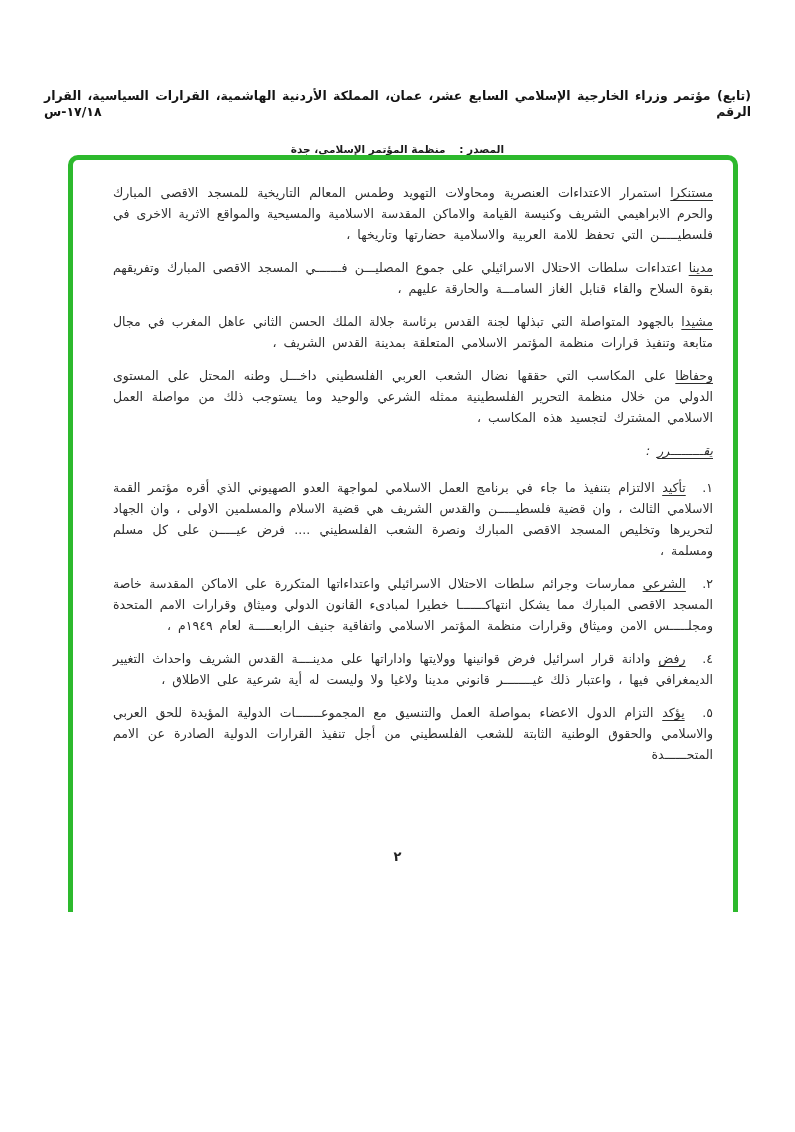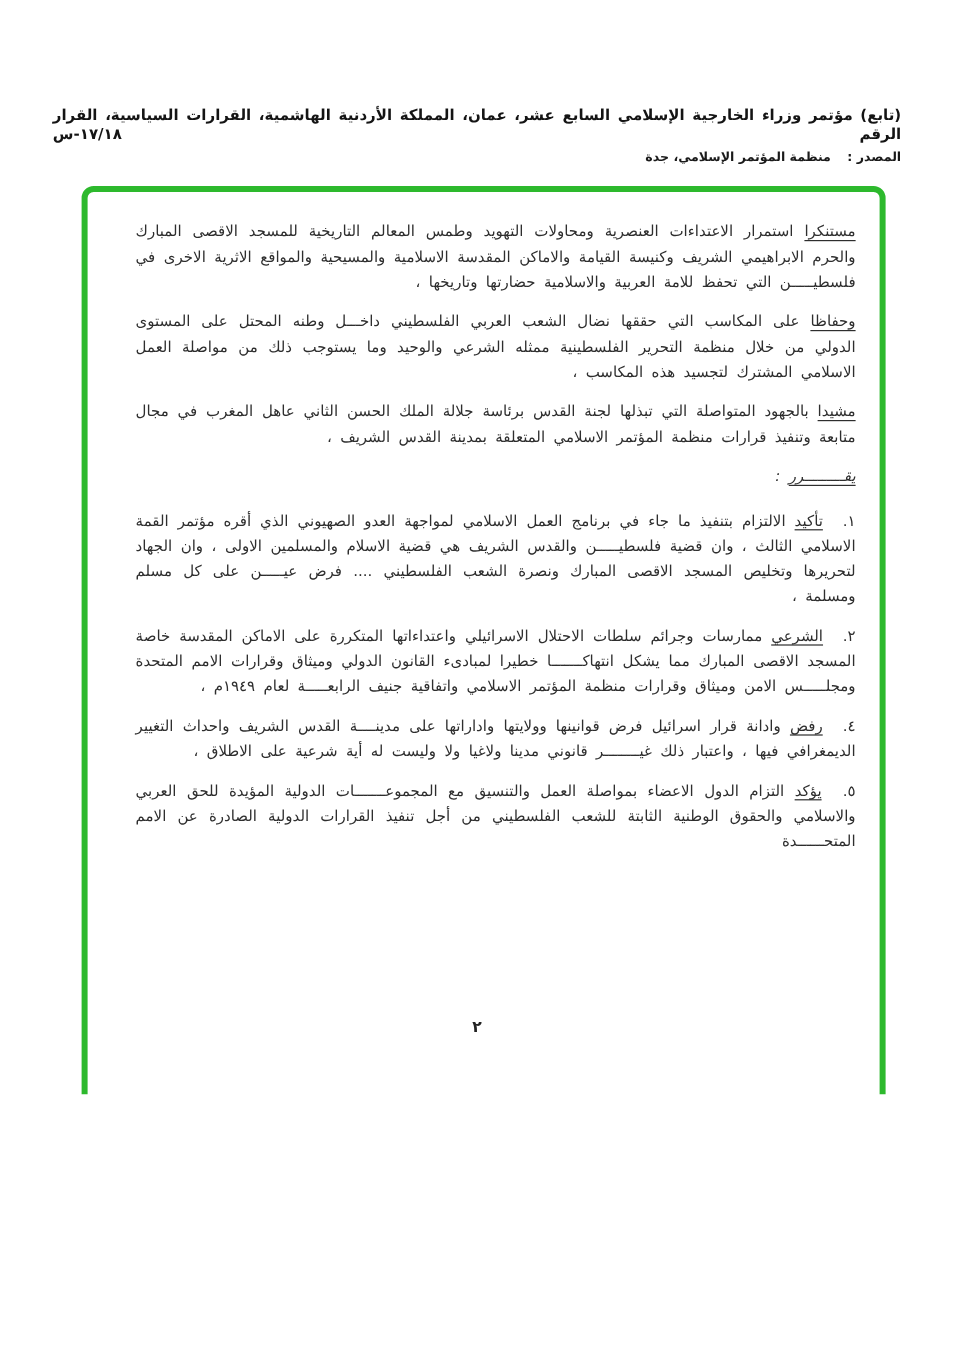--- a/index.html
+++ b/index.html
@@ -23,22 +23,22 @@
   .header-title {
     font-size: 12.5px;
     font-weight: bold;
     color: #141414;
     text-align: justify;
     text-align-last: justify;
     letter-spacing: 0;
     line-height: 16px;
   }
   .source-line {
-    margin-top: 5px;
-    text-align: right;
+    margin-top: 23px;
+    text-align: center;
     font-size: 10.5px;
     font-weight: bold;
     color: #1a1a1a;
   }
   .source-line .src-label { margin-left: 10px; }
   .green-box {
     position: absolute;
     top: 155px;
     left: 68px;
     width: 670px;
@@ -93,29 +93,33 @@
   </div>
 
   <div class="green-box">
     <div class="body-text">
 
       <p class="para">
         <span class="lead">مستنكرا</span>
         <span>استمرار الاعتداءات العنصرية ومحاولات التهويد وطمس المعالم التاريخية للمسجد الاقصى المبارك والحرم الابراهيمي الشريف وكنيسة القيامة والاماكن المقدسة الاسلامية والمسيحية والمواقع الاثرية الاخرى في فلسطيـــــن التي تحفظ للامة العربية والاسلامية حضارتها وتاريخها ،</span>
       </p>
 
-
       <p class="para">
-        <span class="lead">وحفاظا</span>
-        <span>على المكاسب التي حققها نضال الشعب العربي الفلسطيني داخـــل وطنه المحتل على المستوى الدولي من خلال منظمة التحرير الفلسطينية ممثله الشرعي والوحيد وما يستوجب ذلك من مواصلة العمل الاسلامي المشترك لتجسيد هذه المكاسب ،</span>
+        <span class="lead">مدينا</span>
+        <span>اعتداءات سلطات الاحتلال الاسرائيلي على جموع المصليـــن فـــــــي المسجد الاقصى المبارك وتفريقهم بقوة السلاح والقاء قنابل الغاز السامـــة والحارقة عليهم ،</span>
       </p>
 
       <p class="para">
         <span class="lead">مشيدا</span>
         <span>بالجهود المتواصلة التي تبذلها لجنة القدس برئاسة جلالة الملك الحسن الثاني عاهل المغرب في مجال متابعة وتنفيذ قرارات منظمة المؤتمر الاسلامي المتعلقة بمدينة القدس الشريف ،</span>
+      </p>
+
+      <p class="para">
+        <span class="lead">وحفاظا</span>
+        <span>على المكاسب التي حققها نضال الشعب العربي الفلسطيني داخـــل وطنه المحتل على المستوى الدولي من خلال منظمة التحرير الفلسطينية ممثله الشرعي والوحيد وما يستوجب ذلك من مواصلة العمل الاسلامي المشترك لتجسيد هذه المكاسب ،</span>
       </p>
 
       <p class="decides"><span class="lead">يقـــــــــرر</span><span> :</span></p>
 
       <p class="para item">
         <span class="num">١.</span>
         <span class="lead">تأكيد</span>
         <span>الالتزام بتنفيذ ما جاء في برنامج العمل الاسلامي لمواجهة العدو الصهيوني الذي أقره مؤتمر القمة الاسلامي الثالث ، وان قضية فلسطيـــــن والقدس الشريف هي قضية الاسلام والمسلمين الاولى ، وان الجهاد لتحريرها وتخليص المسجد الاقصى المبارك ونصرة الشعب الفلسطيني .... فرض عيـــــن على كل مسلم ومسلمة ،</span>
       </p>
 

